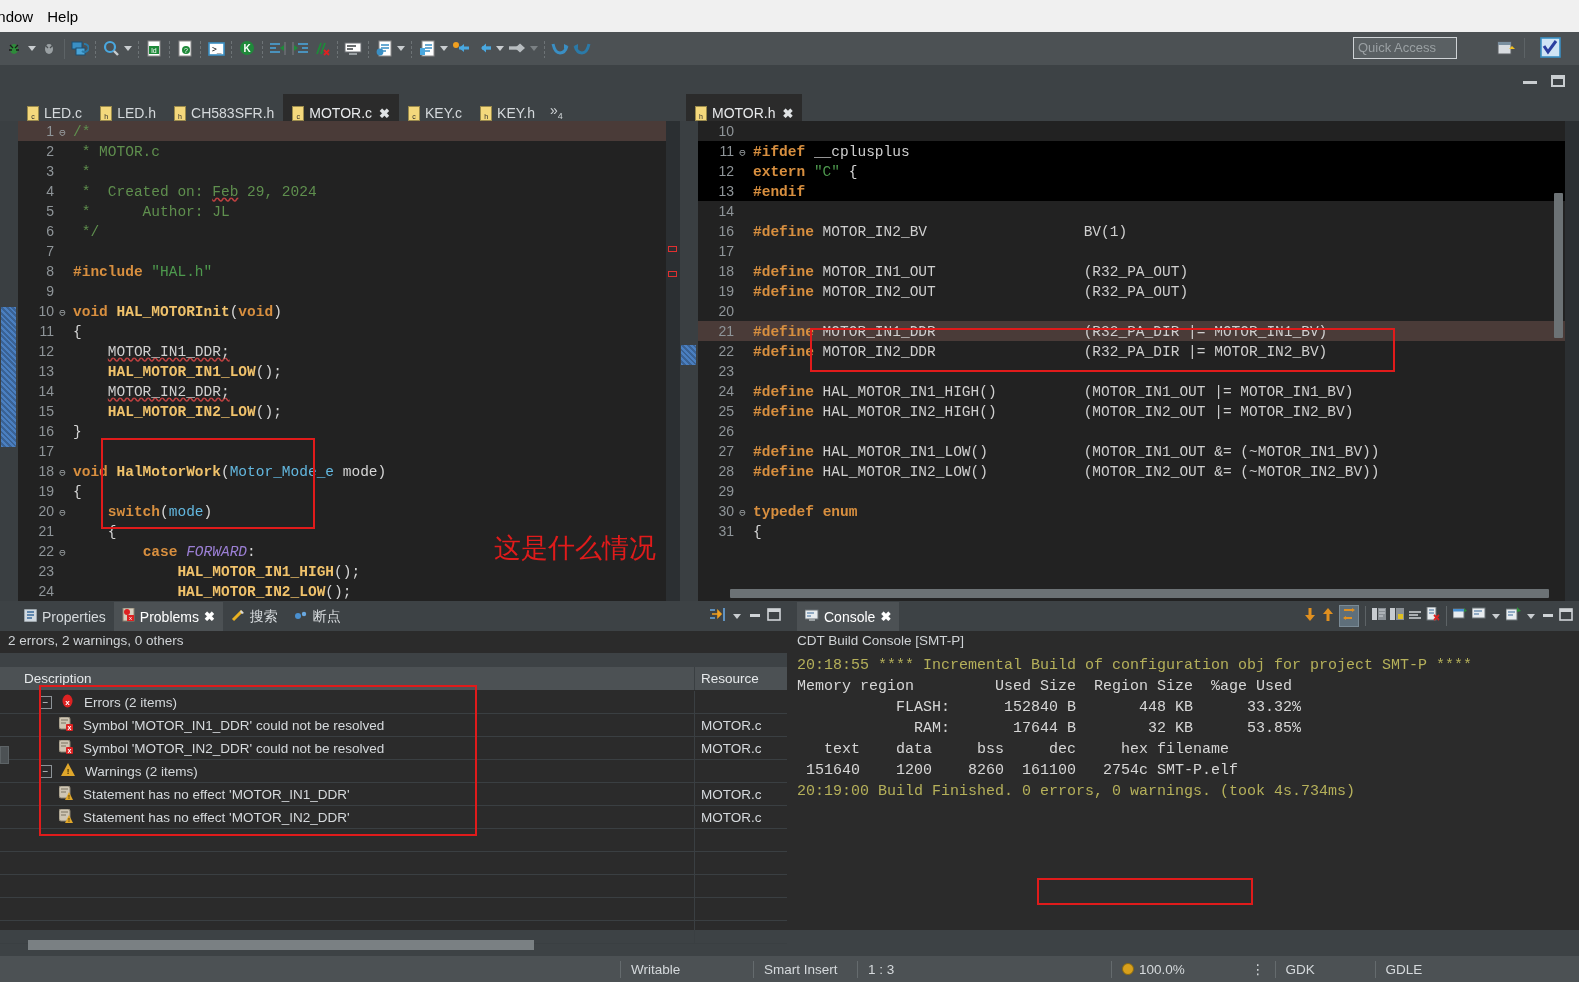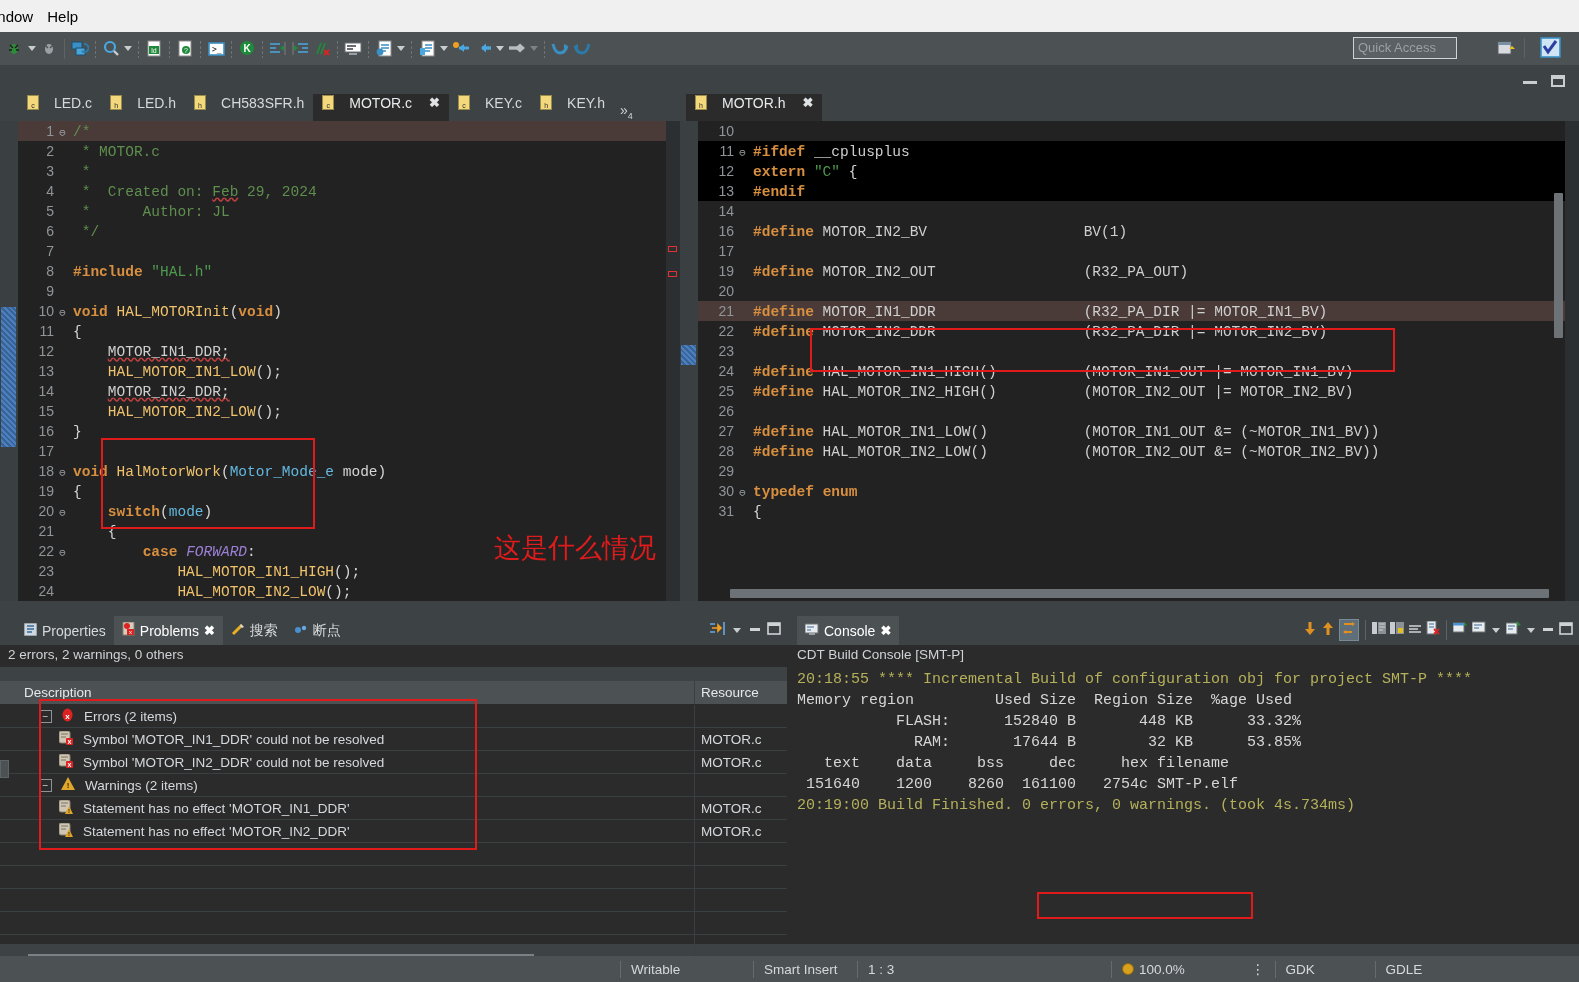--- a/index.html
+++ b/index.html
@@ -50,21 +50,21 @@
   .maxbtn { right: 14px; width: 14px; height: 12px; border:2px solid #c9cdd0; border-top-width:4px; top:10px !important;}
 
   
   .editors { position: absolute; left: 0; top: 93px; width: 1579px; height: 508px; display: flex; }
   .epane { position: relative; height: 508px; background: #2f3437; }
   .epane.left { width: 680px; }
   .epane.right { width: 899px; }
 
   .tabrow { height: 28px; display: flex; align-items: flex-end; background: #3d4245; position: relative; }
   .tab {
-    height: 27px; display: flex; align-items: flex-start; gap: 15px;
+    height: 27px; display: flex; align-items: flex-end; gap: 5px;
     padding: 0 9px; font-size: 14px; color: #d5d9dc; background: transparent;
     border-top: 1px solid transparent;
   }
   .tab.active { background: #2b2b2b; color: #e8eaec; }
   .tab .x { font-size: 13px; font-weight: bold; color: #e0e3e5; margin-left: 2px; }
   .ficon { width: 12px; height: 15px; background: #f4d87c; border:1px solid #9a8a4c; position: relative; font-size:7px; color:#2b2b2b; display:flex; align-items:flex-end; justify-content:center; line-height:7px; }
   .ficon.h { background:#f4d87c; }
   .chev { color:#cfd3d6; font-size: 14px; padding:0 6px; position:relative; }
   .chev sub { font-size:9px; }
 
@@ -82,39 +82,39 @@
   }
   .cl .fold { display:inline-block; width:13px; text-align:center; color:#9aa0a3; font-size:11px; }
   .cl .code { display:inline-block; padding-left: 4px; }
   .cl.hlolive { background:#000000; }
   .cl.hlbrown { background:#4a3b38; }
 
   .c-cmt { color:#5f8f4e; }
   .c-pp  { color:#d88f3f; font-weight:bold; }
   .c-str { color:#4e9a4e; }
   .c-kw  { color:#d88f3f; font-weight:bold; }
-  .c-fn  { color:#f0c26b; font-weight:normal; }
+  .c-fn  { color:#f0c26b; font-weight:bold; }
   .c-ty  { color:#63b8e0; }
   .c-en  { color:#9b7fd4; font-style: italic; }
   .c-txt { color:#d6d6d6; }
   .c-pln { color:#cfcfcf; }
   .squig { text-decoration: underline wavy #c04040; text-decoration-skip-ink:none; }
 
   .vscroll { position:absolute; right:2px; top:2px; width:9px; background:#6c7275; border-radius:1px; }
   .hscroll { position:absolute; left:50px; bottom:2px; height:9px; background:#6c7275; border-radius:1px; }
   .markbar { position:absolute; right:0; top:0; width:14px; height:100%; background:#2b2f32; }
   .mark { position:absolute; right:3px; width:9px; height:6px; border:1.5px solid #e03030; }
   .selbar { position:absolute; left:1px; width:15px; background:#3f6fa8;
             background-image: repeating-linear-gradient(45deg, #4a7fc0 0 2px, #3a6294 2px 4px); }
 
   .redbox { position: absolute; border: 2px solid #e01b1b; pointer-events: none; }
   .cn-note { position: absolute; color: #e01b1b; font-size: 27px; font-family: "DejaVu Sans", sans-serif; white-space: nowrap; }
 
   
-  .bottom { position:absolute; left:0; top:615px; width:1579px; height:355px; display:flex; }
+  .bottom { position:absolute; left:0; top:601px; width:1579px; height:355px; display:flex; }
   .bp { position:relative; height:355px; background:#3d4245; }
   .bp.problems { width: 787px; }
   .bp.console { width: 792px; }
 
   .vtabrow { height:30px; display:flex; align-items:flex-end; background:#3d4245; position:relative; }
   .vtab { height:29px; display:flex; align-items:center; gap:5px; padding:0 8px; font-size:14px; color:#d5d9dc; }
   .vtab.active { background:#4c5154; color:#fff;align-items:center; }
   .vtab .x { font-weight:bold; font-size:13px; }
   .vt-icons { position:absolute; right:6px; top:5px; display:flex; align-items:center; gap:5px; }
 
@@ -424,20 +424,21 @@
         <div class="gutter-left"></div>
         <div class="selbar" style="top:224px;height:20px;"></div>
         <div class="codearea" id="codeRight">
             <div class="cl"><span class="ln">10</span><span class="fold"></span><span class="code"></span></div>
             <div class="cl hlolive"><span class="ln">11</span><span class="fold">⊖</span><span class="code"><span class="c-pp">#ifdef</span><span class="c-pln"> __cplusplus</span></span></div>
             <div class="cl hlolive"><span class="ln">12</span><span class="fold"></span><span class="code"><span class="c-kw">extern</span><span class="c-txt"> </span><span class="c-str">"C"</span><span class="c-txt"> {</span></span></div>
             <div class="cl hlolive"><span class="ln">13</span><span class="fold"></span><span class="code"><span class="c-pp">#endif</span></span></div>
             <div class="cl"><span class="ln">14</span><span class="fold"></span><span class="code"></span></div>
             <div class="cl"><span class="ln">16</span><span class="fold"></span><span class="code"><span class="c-pp">#define</span><span class="c-pln"> MOTOR_IN2_BV                  BV(1)</span></span></div>
             <div class="cl"><span class="ln">17</span><span class="fold"></span><span class="code"></span></div>
+            <div class="cl"><span class="ln">18</span><span class="fold"></span><span class="code"><span class="c-pp">#define</span><span class="c-pln"> MOTOR_IN1_OUT                 (R32_PA_OUT)</span></span></div>
             <div class="cl"><span class="ln">19</span><span class="fold"></span><span class="code"><span class="c-pp">#define</span><span class="c-pln"> MOTOR_IN2_OUT                 (R32_PA_OUT)</span></span></div>
             <div class="cl"><span class="ln">20</span><span class="fold"></span><span class="code"></span></div>
             <div class="cl hlbrown"><span class="ln">21</span><span class="fold"></span><span class="code"><span class="c-pp">#define</span><span class="c-pln"> MOTOR_IN1_DDR                 (R32_PA_DIR |= MOTOR_IN1_BV)</span></span></div>
             <div class="cl"><span class="ln">22</span><span class="fold"></span><span class="code"><span class="c-pp">#define</span><span class="c-pln"> MOTOR_IN2_DDR                 (R32_PA_DIR |= MOTOR_IN2_BV)</span></span></div>
             <div class="cl"><span class="ln">23</span><span class="fold"></span><span class="code"></span></div>
             <div class="cl"><span class="ln">24</span><span class="fold"></span><span class="code"><span class="c-pp">#define</span><span class="c-pln"> HAL_MOTOR_IN1_HIGH()          (MOTOR_IN1_OUT |= MOTOR_IN1_BV)</span></span></div>
             <div class="cl"><span class="ln">25</span><span class="fold"></span><span class="code"><span class="c-pp">#define</span><span class="c-pln"> HAL_MOTOR_IN2_HIGH()          (MOTOR_IN2_OUT |= MOTOR_IN2_BV)</span></span></div>
             <div class="cl"><span class="ln">26</span><span class="fold"></span><span class="code"></span></div>
             <div class="cl"><span class="ln">27</span><span class="fold"></span><span class="code"><span class="c-pp">#define</span><span class="c-pln"> HAL_MOTOR_IN1_LOW()           (MOTOR_IN1_OUT &amp;= (~MOTOR_IN1_BV))</span></span></div>
             <div class="cl"><span class="ln">28</span><span class="fold"></span><span class="code"><span class="c-pp">#define</span><span class="c-pln"> HAL_MOTOR_IN2_LOW()           (MOTOR_IN2_OUT &amp;= (~MOTOR_IN2_BV))</span></span></div>

